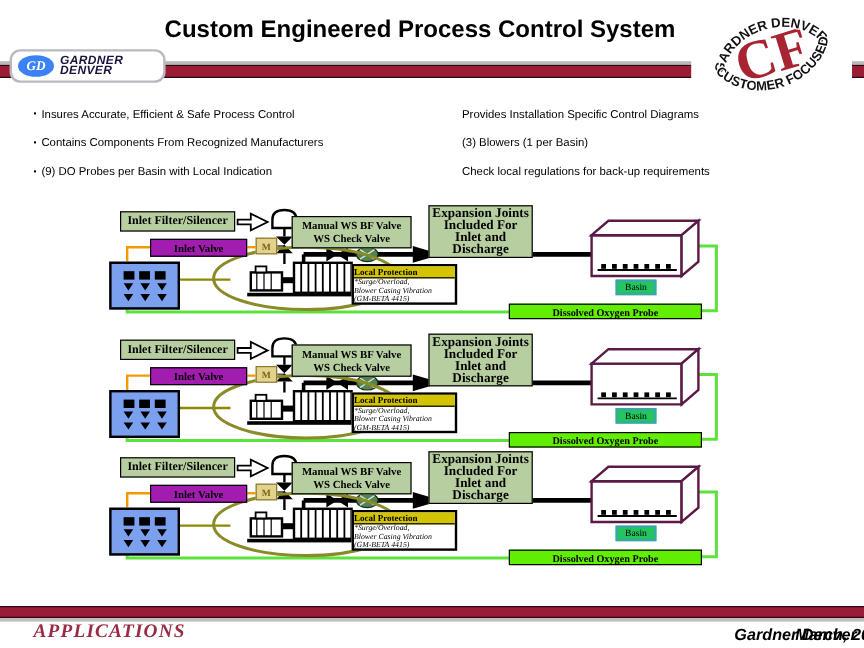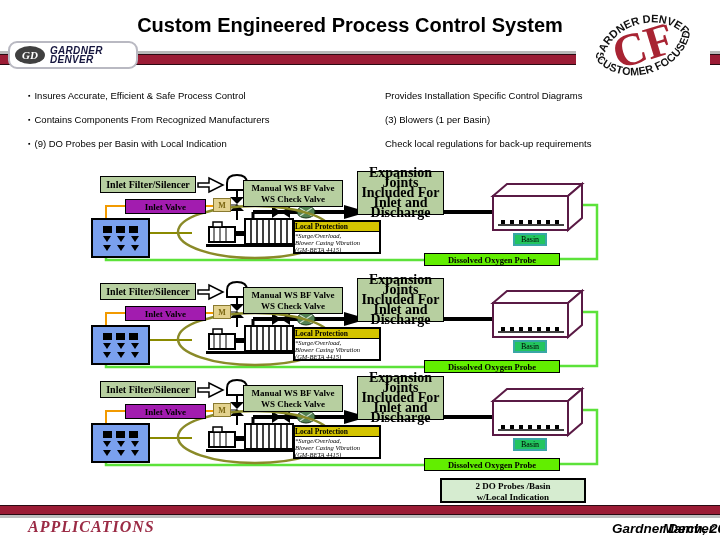--- a/index.html
+++ b/index.html
@@ -5,51 +5,51 @@
   html,body{margin:0;padding:0;background:#ddd;}
   #slide{position:relative;width:720px;height:540px;background:#fff;overflow:hidden;
          font-family:"Liberation Sans",sans-serif;padding-left:48px;}
   .abs{position:absolute;}
   #title{top:14px;left:0;width:700px;text-align:center;font-weight:bold;font-size:20px;color:#000;}
   #bar-silver-top{top:51px;left:0;width:720px;height:3px;background:#b9b9b9;}
   #bar-maroon-top{top:55px;left:0;width:720px;height:9px;background:#9b1c35;
          box-shadow:0 -1px 0 #2a0a12,0 1px 0 #2a0a12;}
   #gd-logo{left:8px;top:41px;width:130px;height:28px;background:#fff;border:2px solid #b9b9c2;
          border-radius:9px;z-index:5;display:flex;align-items:center;padding-left:5px;box-sizing:border-box;}
-  #gd-oval{width:30px;height:18px;background:#404040;border-radius:50%;color:#fff;
+  #gd-oval{width:30px;height:18px;background:#3b82f6;border-radius:50%;color:#fff;
          font:italic bold 11px "Liberation Serif",serif;display:flex;align-items:center;justify-content:center;flex:none;}
   #gd-name{margin-left:5px;font:italic bold 10px/9.5px "Liberation Sans",sans-serif;color:#16163f;letter-spacing:.3px;}
   #cf-stamp{left:576px;top:1px;width:134px;height:88px;background:#fff;z-index:5;}
   .bullet{white-space:nowrap;font-size:9.5px;color:#000;}
   .bullet .sq{font-size:7px;margin-right:4px;vertical-align:1px;}
   .row{position:absolute;left:0;width:720px;height:100px;}
   .row svg{position:absolute;left:0;top:0;}
   .lbl{position:absolute;box-sizing:border-box;display:flex;flex-direction:column;align-items:center;
        justify-content:center;text-align:center;font-family:"Liberation Serif",serif;font-weight:bold;
        color:#000;border:1px solid #000;}
   .green{background:#b7cfa0;}
   .lbl-filter{left:100px;top:6px;width:96px;height:17px;font-size:10px;}
   .lbl-manual{left:243px;top:10px;width:100px;height:27px;font-size:9px;line-height:11px;}
-  .lbl-exp{left:357px;top:1px;width:87px;height:44px;font-size:14px;line-height:10px;}
+  .lbl-exp{left:357px;top:1px;width:87px;height:44px;font-size:11px;line-height:10px;}
   .lbl-inlet{left:125px;top:29px;width:81px;height:15px;background:#a21caf;font-size:9px;}
   .m-box{left:213px;top:28px;width:18px;height:14px;background:#e3d28e;border:1px solid #8a7a30;
          font-size:8px;color:#7a6510;}
   .panel{position:absolute;left:91px;top:48px;width:59px;height:40px;background:#7aa0ee;border:2px solid #000;
          box-sizing:border-box;display:flex;flex-direction:column;align-items:center;justify-content:center;gap:3px;}
   .slots{display:flex;gap:4px;}
   .slot{width:9px;height:7px;background:#000;}
   .tris{display:flex;gap:6px;}
   .tri{width:0;height:0;border-left:4px solid transparent;border-right:4px solid transparent;border-top:6px solid #000;}
   .lp{position:absolute;left:293px;top:50px;width:88px;height:34px;background:#fff;border:2px solid #000;
       box-sizing:border-box;text-align:left;font-family:"Liberation Serif",serif;color:#000;}
   .lp-head{background:#d4c400;font-weight:bold;font-size:7.5px;line-height:9px;height:9px;border-bottom:1px solid #000;}
   .lp-line{font-style:italic;font-size:6.5px;line-height:7px;}
   .lbl-basin{left:513px;top:63px;width:34px;height:13px;background:#22c55e;border:2px solid #3aa6a6;
          font-size:8px;font-weight:normal;}
-  .do-bar{left:424px;top:83px;width:136px;height:13px;background:#62ee00;font-size:8.5px;}
+  .do-bar{left:424px;top:83px;width:161px;height:13px;background:#62ee00;font-size:8.5px;}
   #note-box{left:440px;top:478px;width:146px;height:25px;background:#d6ecd0;border:2px solid #000;
          box-sizing:border-box;text-align:center;font:bold 9px/10.5px "Liberation Serif",serif;padding-top:1px;color:#000;}
   #bar-maroon-bot{top:506px;left:0;width:720px;height:8px;background:#9b1c35;
          box-shadow:0 -1px 0 #2a0a12,0 1px 0 #2a0a12;}
   #bar-silver-bot{top:515px;left:0;width:720px;height:3px;background:#bfbfbf;}
   #footer-left{left:28px;top:518px;font:italic bold 16px "Liberation Serif",serif;color:#9b2b45;letter-spacing:1px;}
   #footer-center{left:0;right:0;top:521px;text-align:right;font:italic bold 13.5px "Liberation Sans",sans-serif;color:#000;}
   #footer-right{right:28px;top:521px;font:italic bold 13.5px "Liberation Sans",sans-serif;color:#000;}
 </style>
 </head>
@@ -403,23 +403,19 @@
       <div class="lp-line">*Surge/Overload,</div>
       <div class="lp-line">Blower Casing Vibration</div>
       <div class="lp-line">(GM-BETA 4415)</div>
     </div>
 
     <div class="lbl lbl-basin">Basin</div>
     <div class="lbl do-bar">Dissolved Oxygen Probe</div>
   </div>
     </div>
 
-  <div id="note-box" class="abs">
-    <div>2 DO Probes /Basin</div>
-    <div>w/Local Indication</div>
-  </div>
 
   <div id="bar-maroon-bot" class="abs"></div>
   <div id="bar-silver-bot" class="abs"></div>
   <div id="footer-left" class="abs">APPLICATIONS</div>
   <div id="footer-center" class="abs">Gardner Denver CF SBU</div>
   <div id="footer-right" class="abs">March, 2004</div>
 </div>
 
 </body></html>

